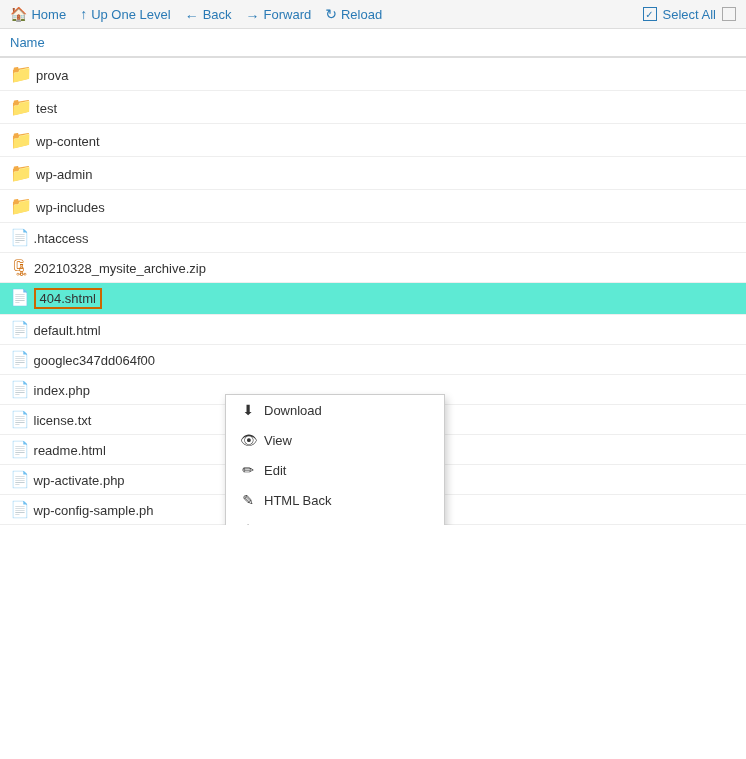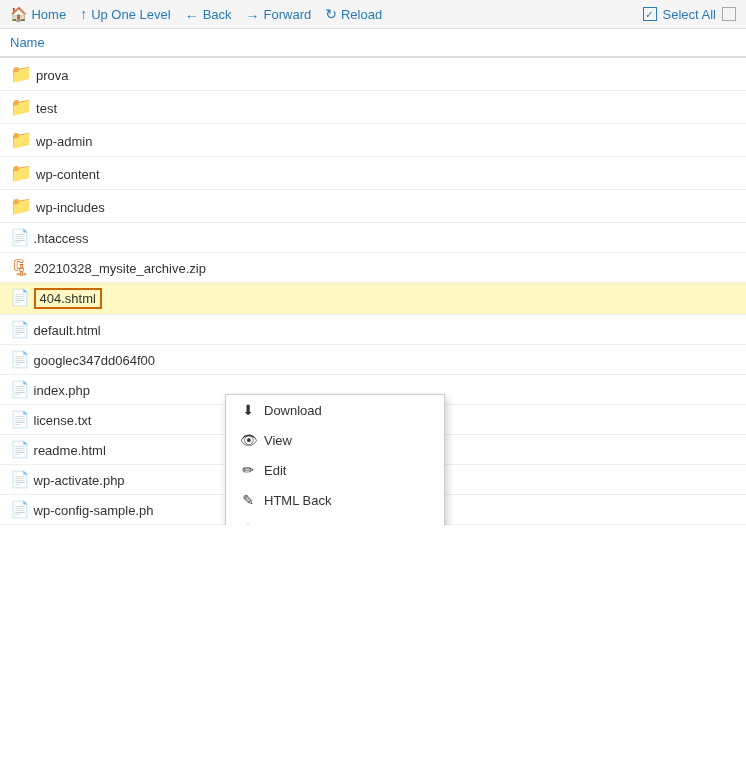--- a/index.html
+++ b/index.html
@@ -56,21 +56,21 @@
       font-weight: normal;
       font-size: 13px;
       margin-top: 6px;
     }
     .file-list td {
       padding: 5px 10px;
       border-bottom: 1px solid #eee;
       vertical-align: middle;
       margin-top: 15px;
     }
-    .file-list tr.highlighted { background: #fef9c3; }
+    .file-list tr.highlighted { background: #5eead4; }
     .folder-icon { color: #e8a030; font-size: 18px; }
     .file-doc-icon { color: #6666aa; font-size: 16px; }
     .file-zip-icon { color: #cc6600; font-size: 16px; }
     .file-html-icon { color: #2a7ab5; font-size: 16px; }
     .file-php-icon { color: #6666aa; font-size: 16px; }
 
     .filename-selected {
       border: 2px solid #cc6600;
       padding: 1px 4px;
       display: inline-block;
@@ -143,24 +143,24 @@
       </tr>
     </thead>
     <tbody id="file-list-body">
     <tr>
           <td><span class="folder-icon">📁</span> <span>prova</span></td>
         </tr>
         <tr>
           <td><span class="folder-icon">📁</span> <span>test</span></td>
         </tr>
         <tr>
+          <td><span class="folder-icon">📁</span> <span>wp-content</span></td>
+        </tr>
+        <tr>
           <td><span class="folder-icon">📁</span> <span>wp-admin</span></td>
-        </tr>
-        <tr>
-          <td><span class="folder-icon">📁</span> <span>wp-content</span></td>
         </tr>
         <tr>
           <td><span class="folder-icon">📁</span> <span>wp-includes</span></td>
         </tr>
         <tr>
           <td><span class="file-doc-icon">📄</span> <span>.htaccess</span></td>
         </tr>
         <tr>
           <td><span class="file-zip-icon">🗜</span> <span>20210328_mysite_archive.zip</span></td>
         </tr>

